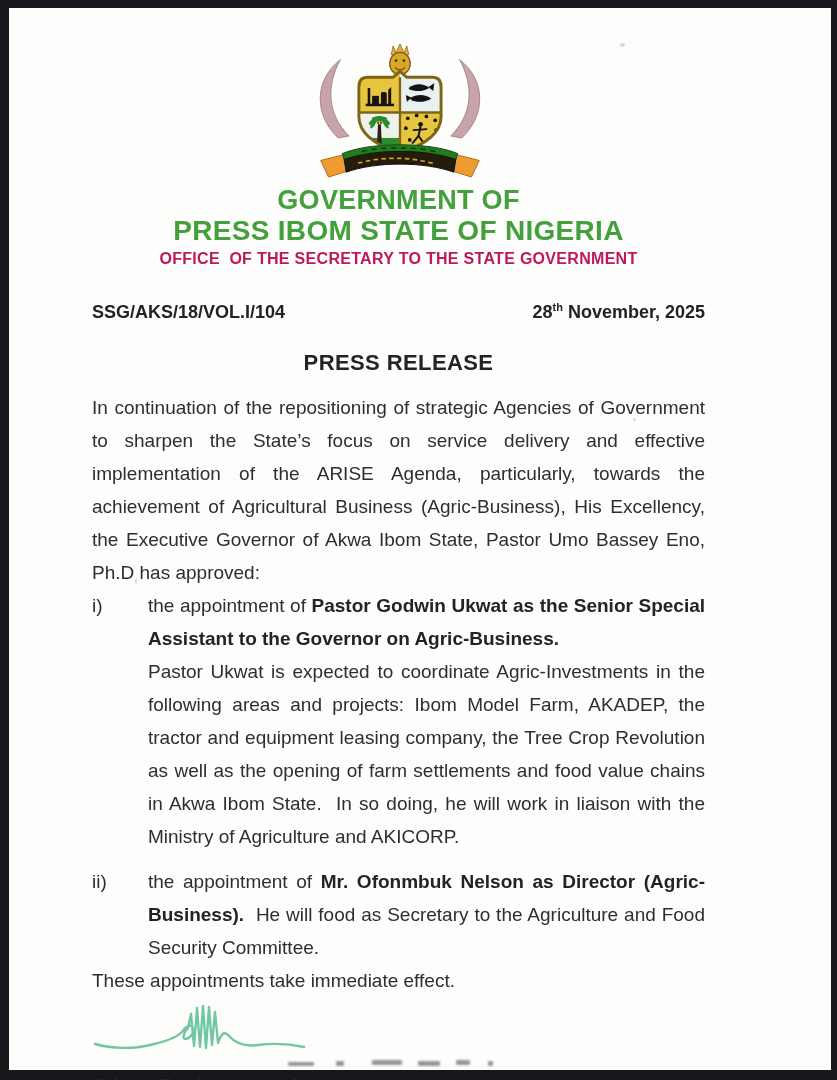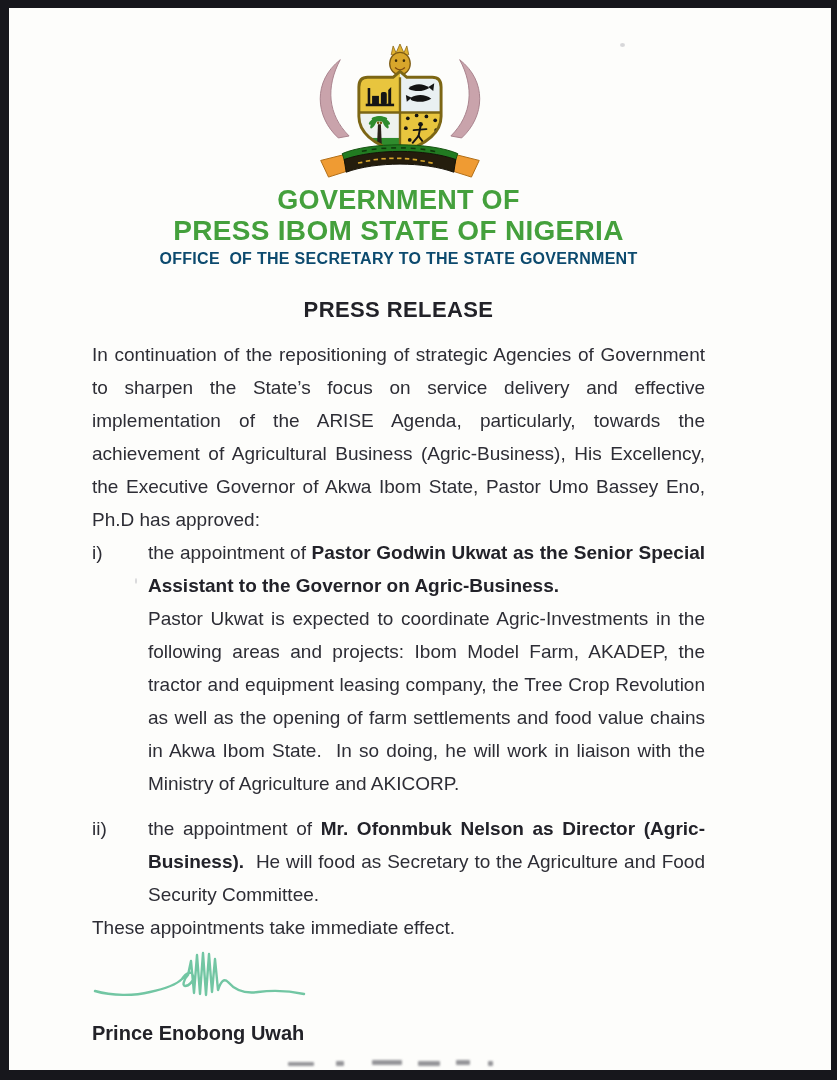--- a/index.html
+++ b/index.html
@@ -17,21 +17,21 @@
     color:#2d2d35;
   }
   .crest-wrap{width:613px;text-align:center;margin-top:2px;}
   .org-title{
     text-align:center;font-weight:bold;color:#44a03c;
     letter-spacing:.3px;
   }
   .org-line1{font-size:27px;line-height:30px;}
   .org-line2{font-size:28px;line-height:32px;}
   .office-line{
-    text-align:center;font-weight:bold;color:#0c4a6e;
+    text-align:center;font-weight:bold;color:#be185d;
     font-size:16px;line-height:22px;letter-spacing:.3px;
     white-space:pre-wrap;margin-top:1px;
   }
   .meta-row{
     display:flex;justify-content:space-between;align-items:baseline;
     margin-top:31px;font-weight:bold;font-size:18px;color:#222228;
   }
   .meta-row sup{font-size:11px;}
   .doc-title{
     text-align:center;font-weight:bold;font-size:22px;color:#222228;
@@ -164,20 +164,24 @@
         <rect x="122" y="118.7" width="4.5" height="1.7" transform="rotate(7 124 119)"></rect>
         <rect x="130" y="120.5" width="4.5" height="1.7" transform="rotate(9 132 121)"></rect>
       </g>
     </svg>
   </div>
 
   <div class="org-title org-line1">GOVERNMENT OF</div>
   <div class="org-title org-line2">PRESS IBOM STATE OF NIGERIA</div>
   <div class="office-line">OFFICE  OF THE SECRETARY TO THE STATE GOVERNMENT</div>
 
+  <div class="meta-row">
+    <span>SSG/AKS/18/VOL.I/104</span>
+    <span><span>28</span><sup>th</sup><span class="ws" style="white-space:pre-wrap;"> November, 2025</span></span>
+  </div>
 
   <div class="doc-title">PRESS RELEASE</div>
 
   <div class="body-text">
     <p class="para intro">In continuation of the repositioning of strategic Agencies of Government to sharpen the State’s focus on service delivery and effective implementation of the ARISE Agenda, particularly, towards the achievement of Agricultural Business (Agric-Business), His Excellency, the Executive Governor of Akwa Ibom State, Pastor Umo Bassey Eno, Ph.D has approved:</p>
 
     <div class="li">
       <div class="marker">i)</div>
       <div class="content">
         <p class="para"><span>the appointment of </span><span class="bold">Pastor Godwin Ukwat as the Senior Special Assistant to the Governor on Agric-Business.</span><span></span></p>

